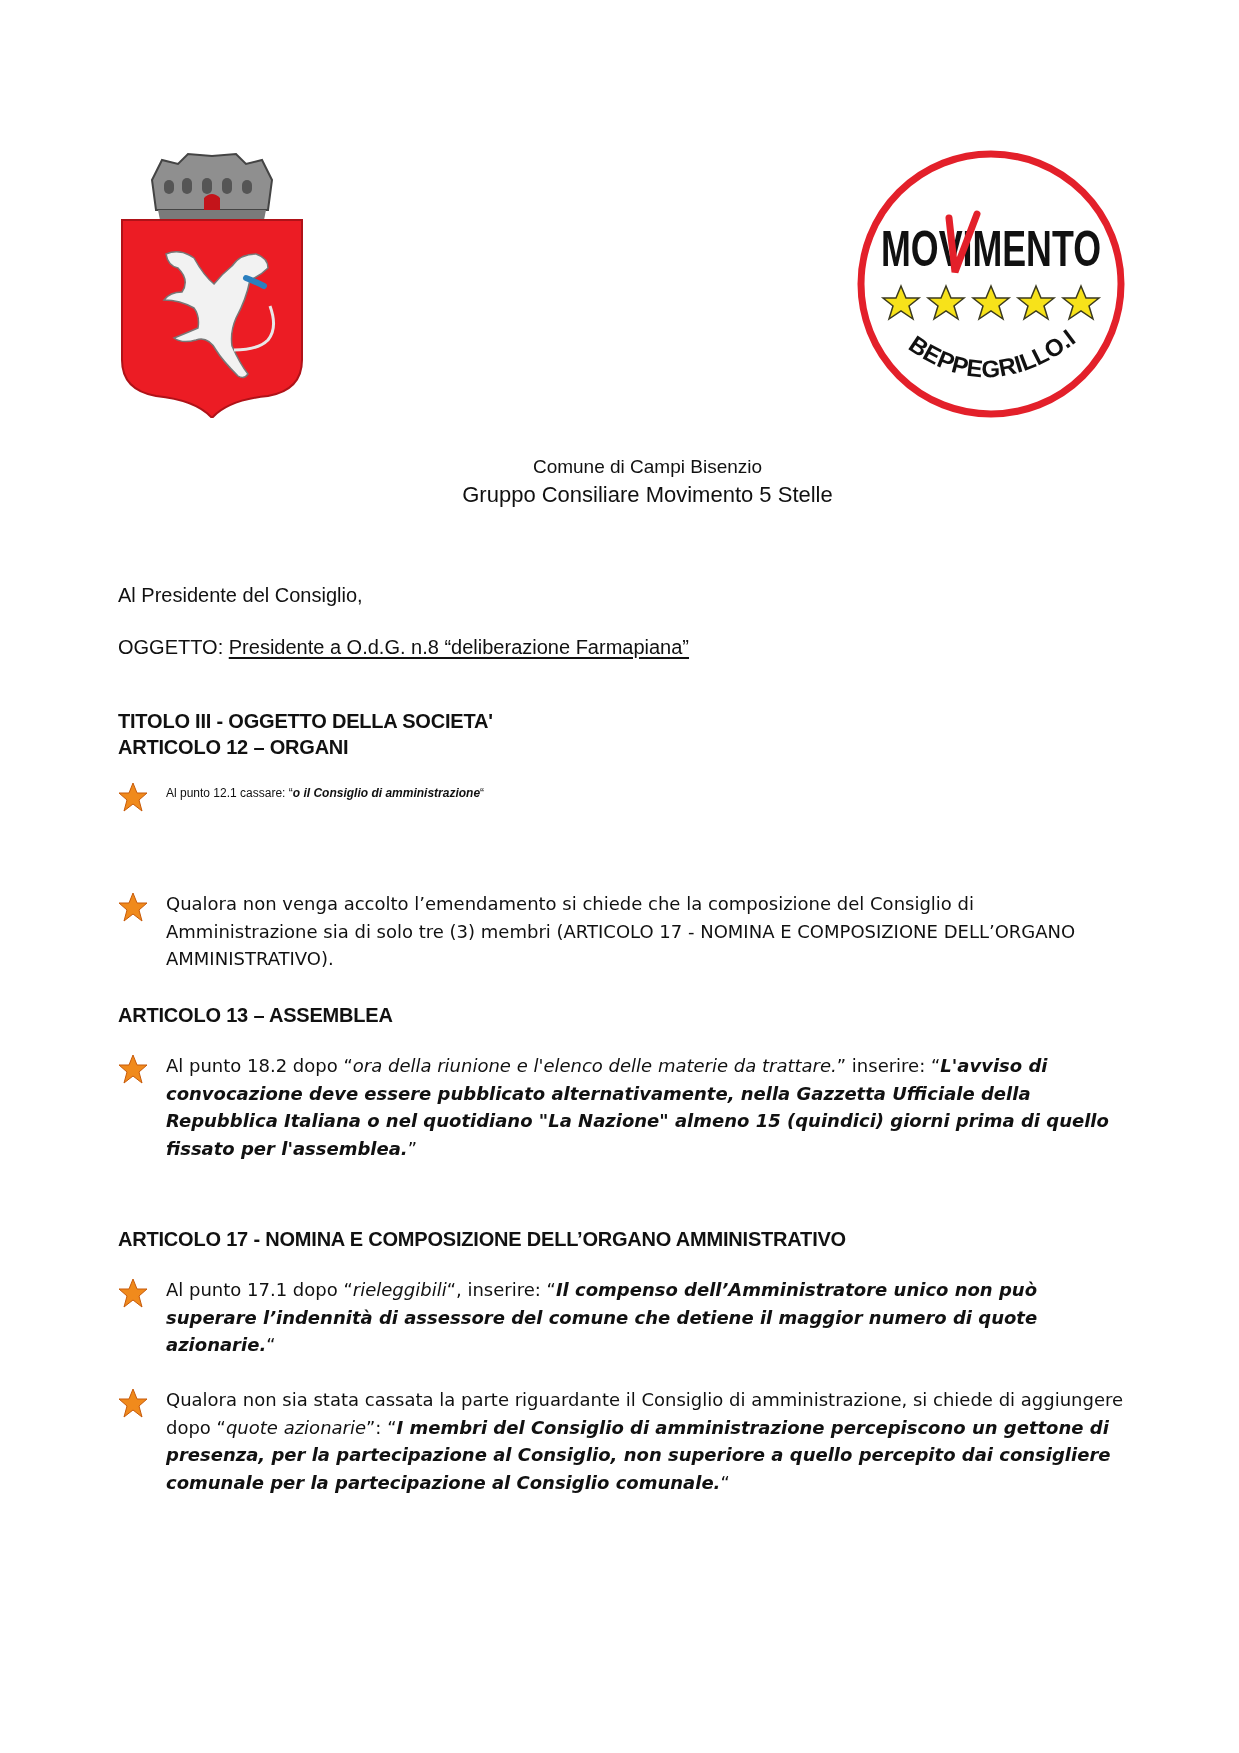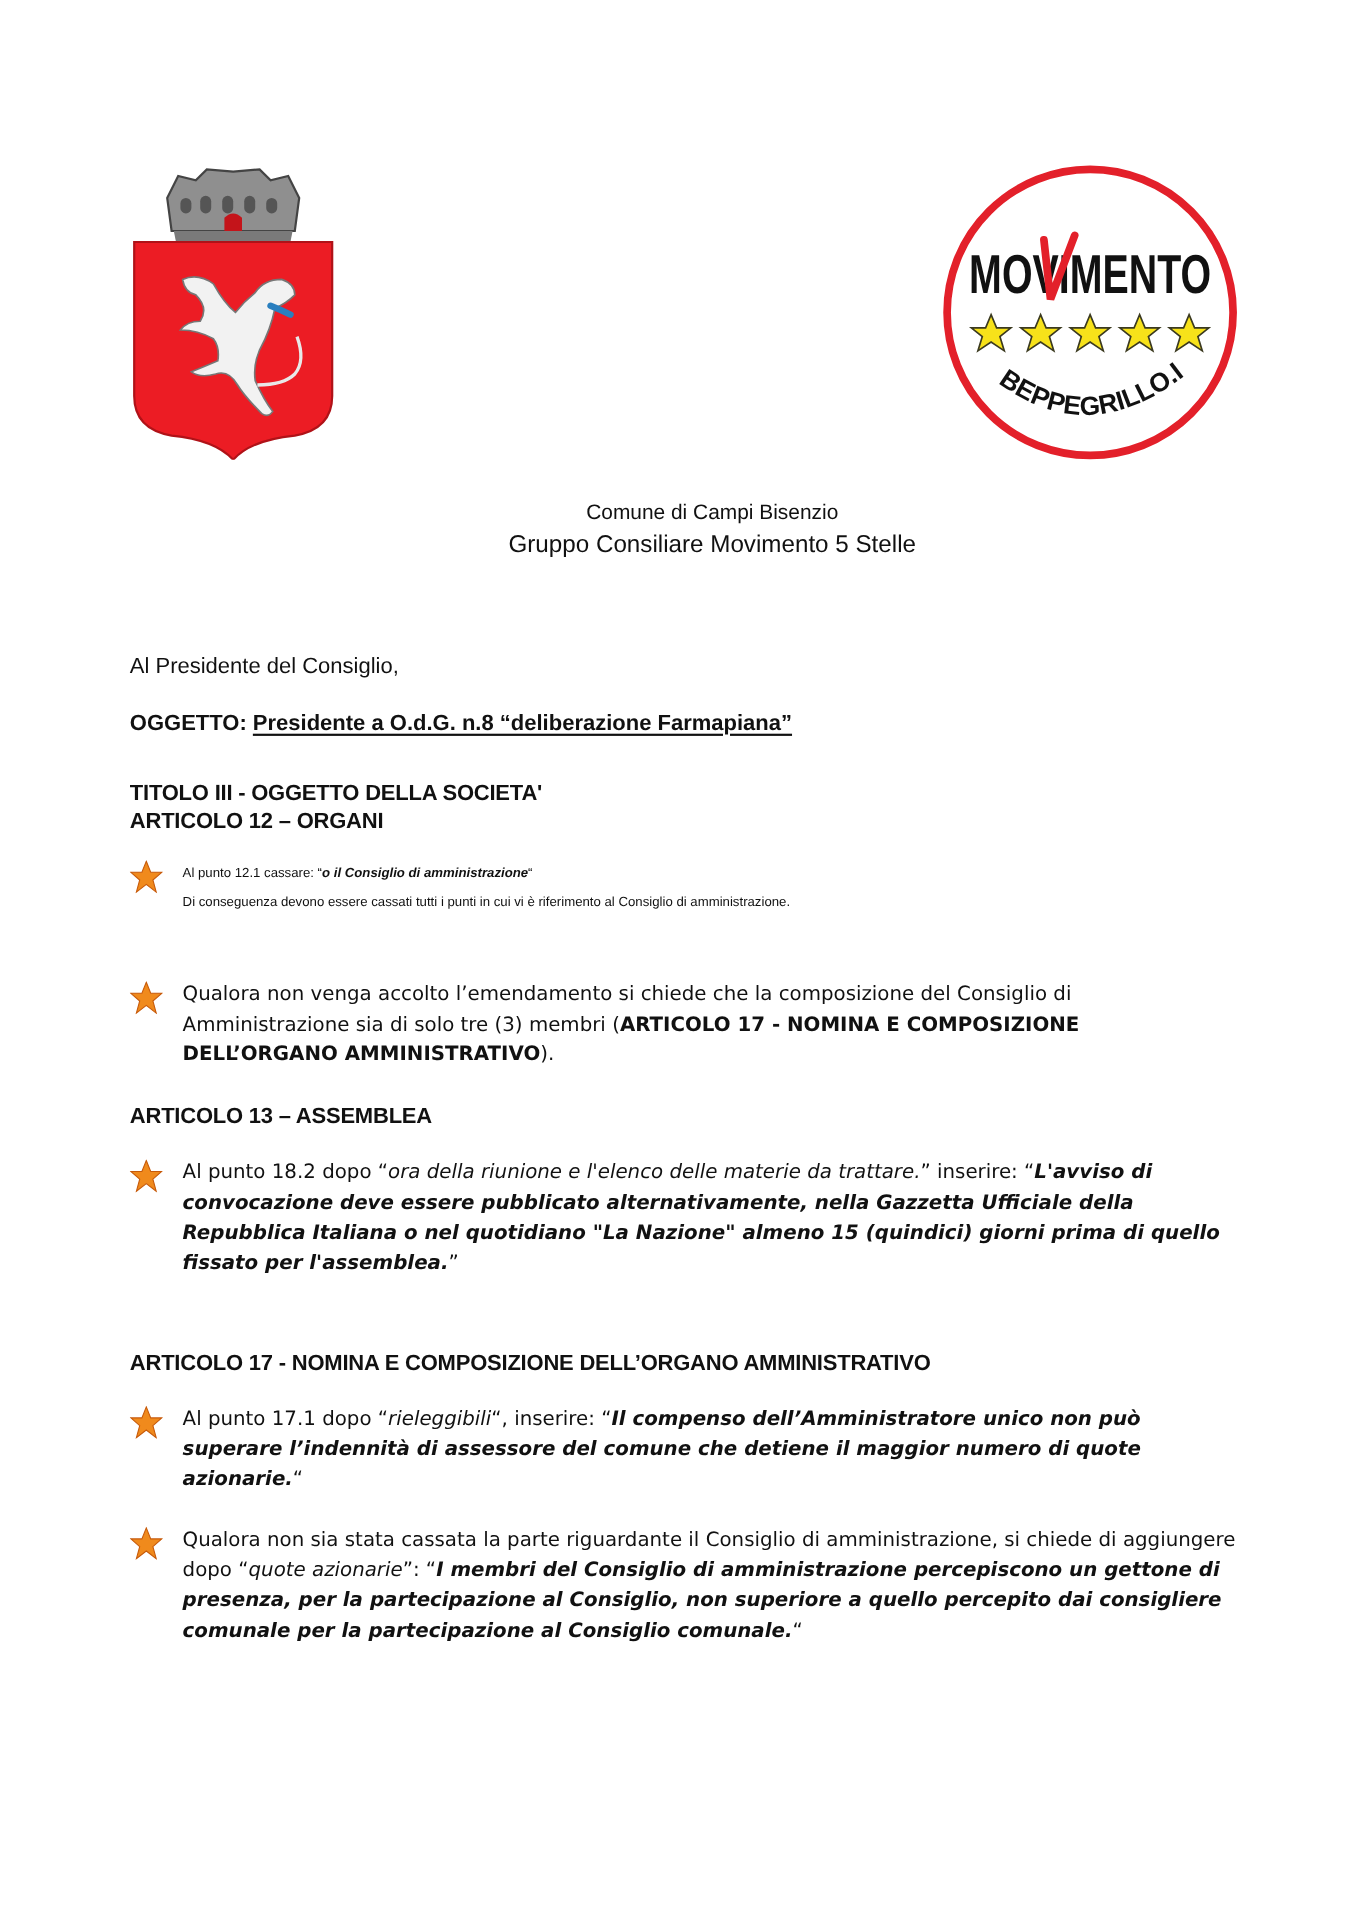--- a/index.html
+++ b/index.html
@@ -11,32 +11,32 @@
     
     #coat { left: 118px; top: 150px; width: 188px; height: 268px; }
     #m5s { left: 855px; top: 148px; width: 272px; height: 272px; }
 
     
     .hdr { left: 0; width: 1239px; text-align: center; padding-left: 28px; }
     #hdr1 { top: 456px; font-size: 19px; }
     #hdr2 { top: 482px; font-size: 22px; }
 
     
-    .para { left: 118px; font-size: 20px; line-height: 26px; margin-top: 11px; }
+    .para { left: 118px; font-size: 20px; line-height: 26px; }
     .heading { left: 118px; font-size: 20px; font-weight: bold; line-height: 26px; letter-spacing: -0.2px; }
     .u { text-decoration: underline; text-underline-offset: 3px; }
 
     .bullet { left: 118px; width: 1010px; }
     .bullet .star { position: absolute; left: 0; top: 2px; width: 30px; height: 30px; }
     .bullet .txt { margin-left: 48px; }
     .bullet .txt.arial { font-size: 12px; line-height: 27px; }
     .bullet .txt.dejavu { font-size: 18px; line-height: 27.5px; }
     .bi { font-weight: bold; font-style: italic; }
     .i { font-style: italic; }
-    .b { font-weight: bold; }
+    .b { font-weight: normal; }
   </style>
 </head>
 <body>
 
 <div id="coat" class="abs">
   <svg width="188" height="268" viewBox="0 0 188 268">
 
     <path d="M34 30 L44 10 L60 14 L70 4 L94 6 L118 4 L128 14 L144 10 L154 30 L150 60 L38 60 Z" fill="#8f8f8f" stroke="#444" stroke-width="2"></path>
     <g fill="#555">
       <rect x="46" y="30" width="10" height="14" rx="5"></rect>
@@ -87,21 +87,20 @@
 
 <div class="abs heading arial" style="top:708px;">TITOLO III - OGGETTO DELLA SOCIETA'</div>
 <div class="abs heading arial" style="top:734px;">ARTICOLO 12 – ORGANI</div>
 
 <div class="abs bullet" style="top:780px;">
   <svg class="star" viewBox="0 0 30 30">
       <polygon points="15,1 19,11 29,11 21,18 24,29 15,22 6,29 9,18 1,11 11,11" fill="#f08a1c" stroke="#c75a0a" stroke-width="1"></polygon>
     </svg>
   <div class="txt arial">
     <span>Al punto 12.1 cassare: “</span><span class="bi">o il Consiglio di amministrazione</span><span>“</span><br>
-    <span>Di conseguenza devono essere cassati tutti i punti in cui vi è riferimento al Consiglio di amministrazione.</span>
   </div>
 </div>
 
 <div class="abs bullet" style="top:890px;">
   <svg class="star" viewBox="0 0 30 30">
       <polygon points="15,1 19,11 29,11 21,18 24,29 15,22 6,29 9,18 1,11 11,11" fill="#f08a1c" stroke="#c75a0a" stroke-width="1"></polygon>
     </svg>
   <div class="txt dejavu">
     <span>Qualora non venga accolto l’emendamento si chiede che la composizione del Consiglio di Amministrazione sia di solo tre (3) membri (</span><span class="b">ARTICOLO 17 - NOMINA E COMPOSIZIONE DELL’ORGANO AMMINISTRATIVO</span><span>).</span>
   </div>

